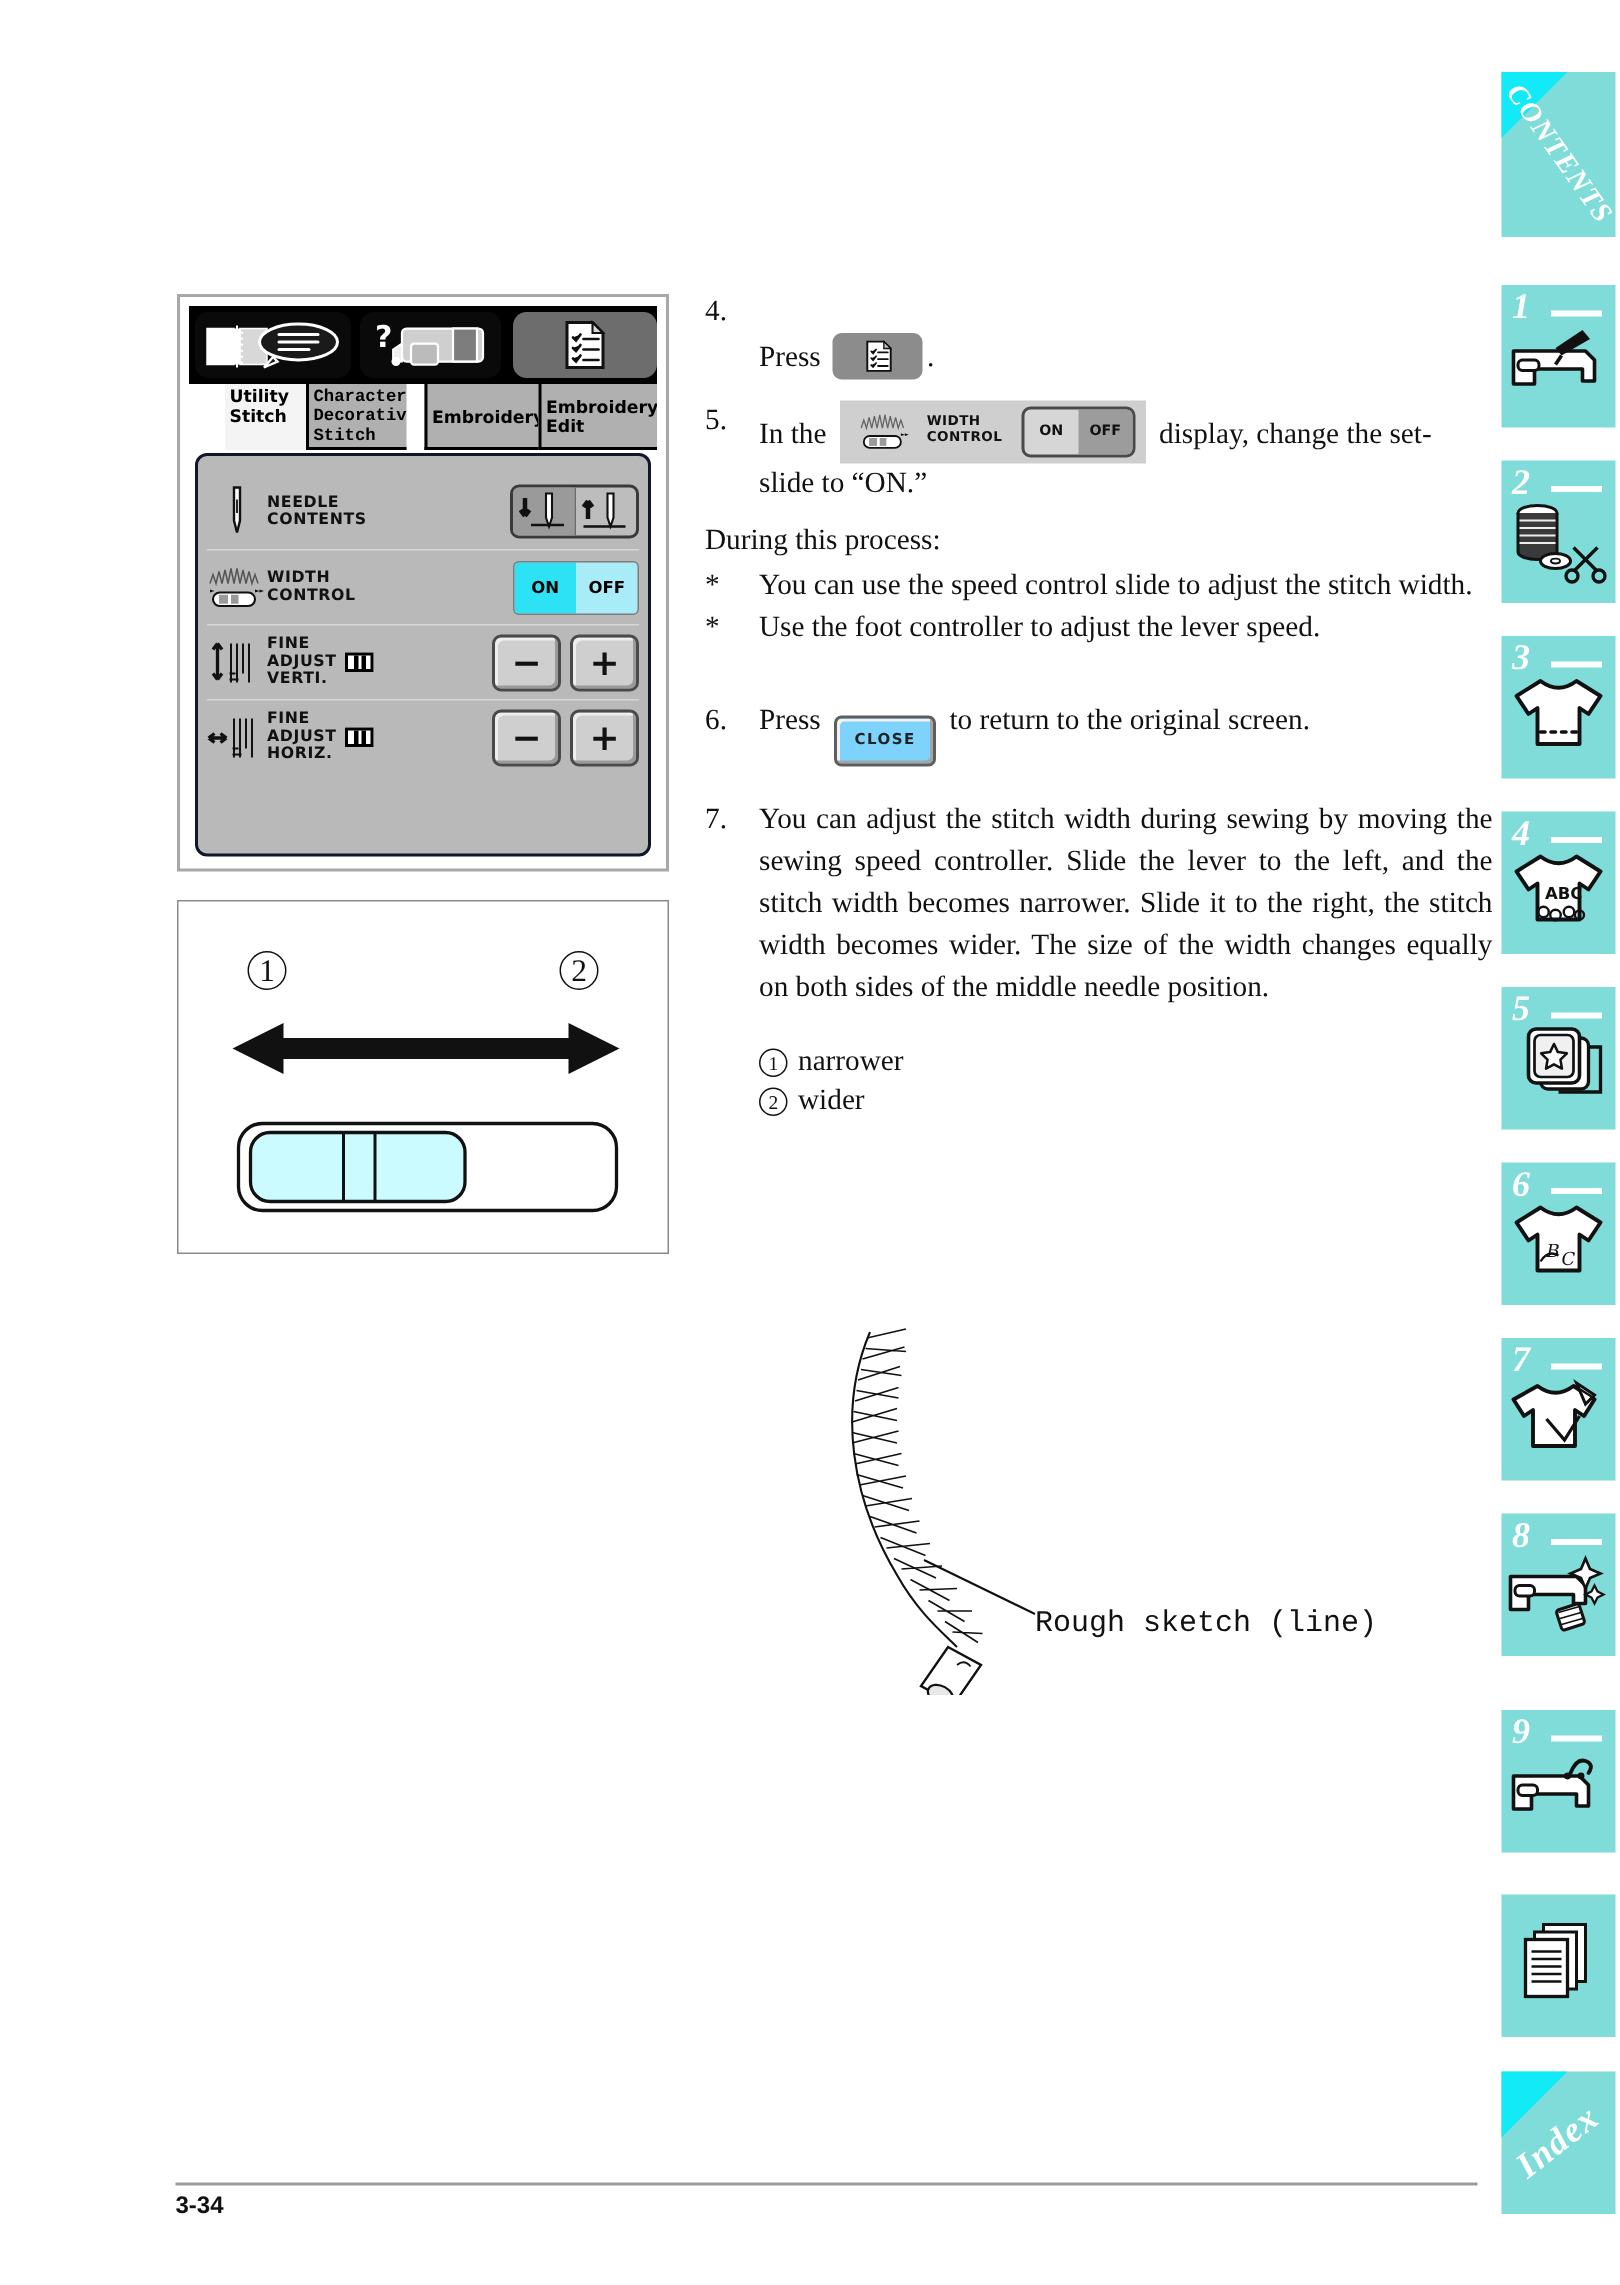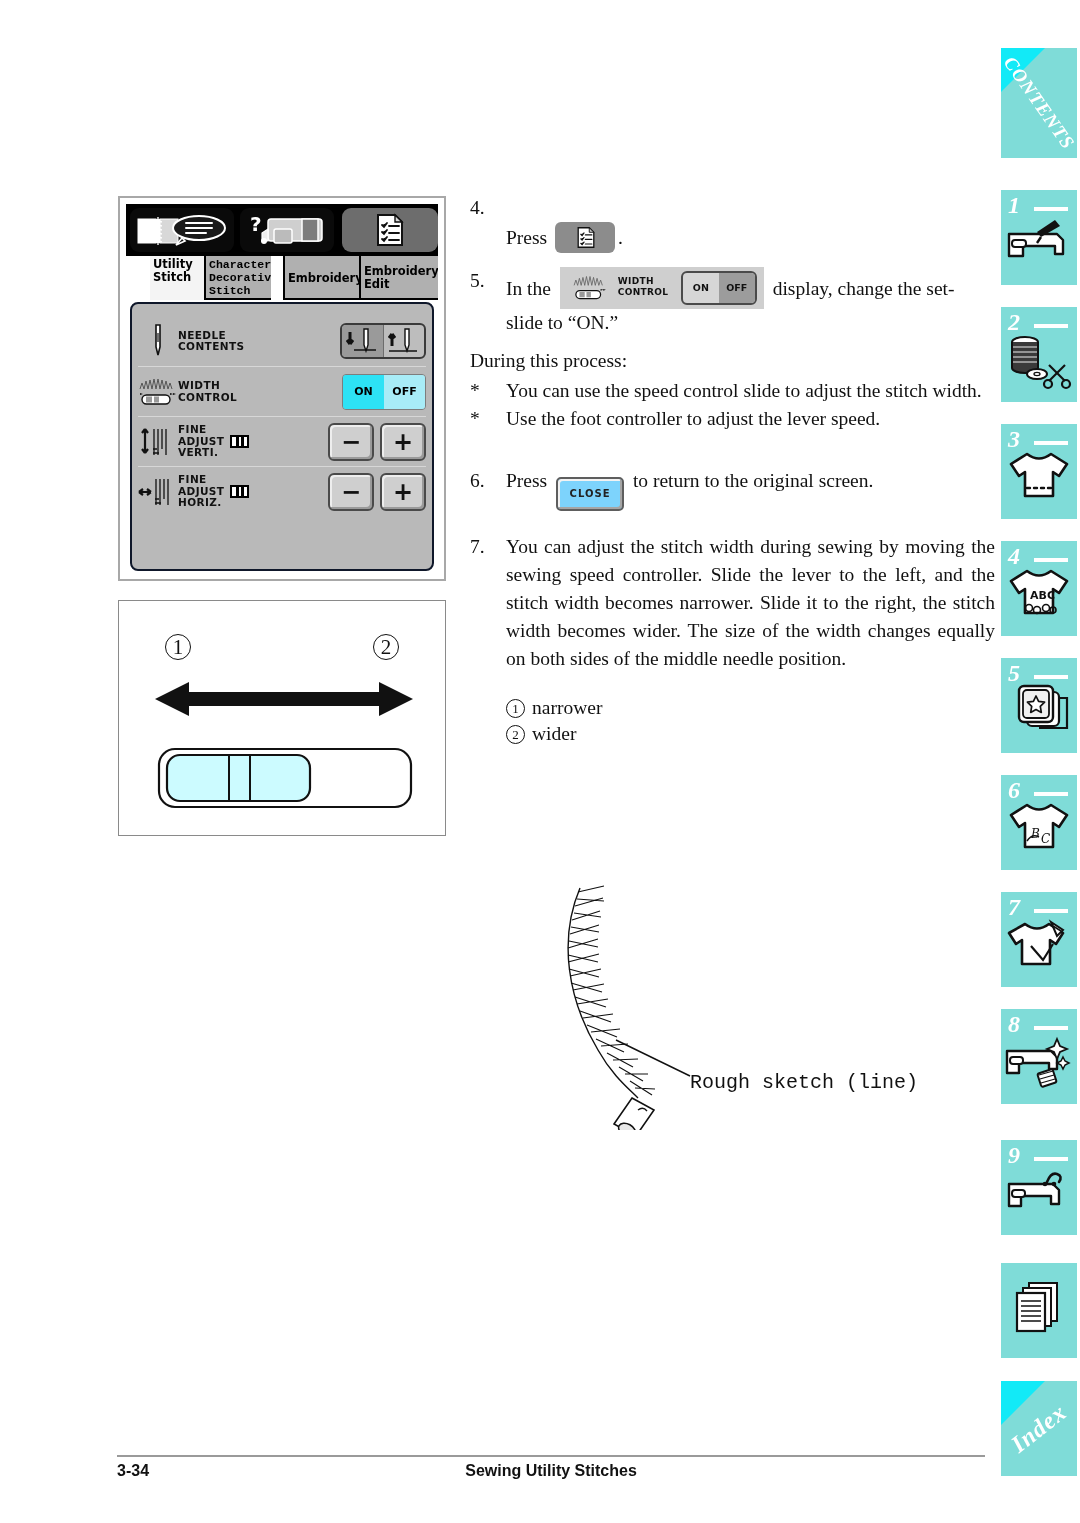--- a/index.html
+++ b/index.html
@@ -699,15 +699,14 @@
 
     <div class="stab" style="top:1381px; height:95px;">
       <div class="shadow"></div>
       <div class="corner-tri"></div>
       <div class="vert-word" style="font-size:24px; transform:rotate(-38deg);">Index</div>
     </div>
   </div>
 
   <div class="foot-rule"></div>
   <div class="foot-page">3-34</div>
-  <div class="foot-title">Sewing Utility Stitches</div>
 
 </div>
 
 </body></html>

